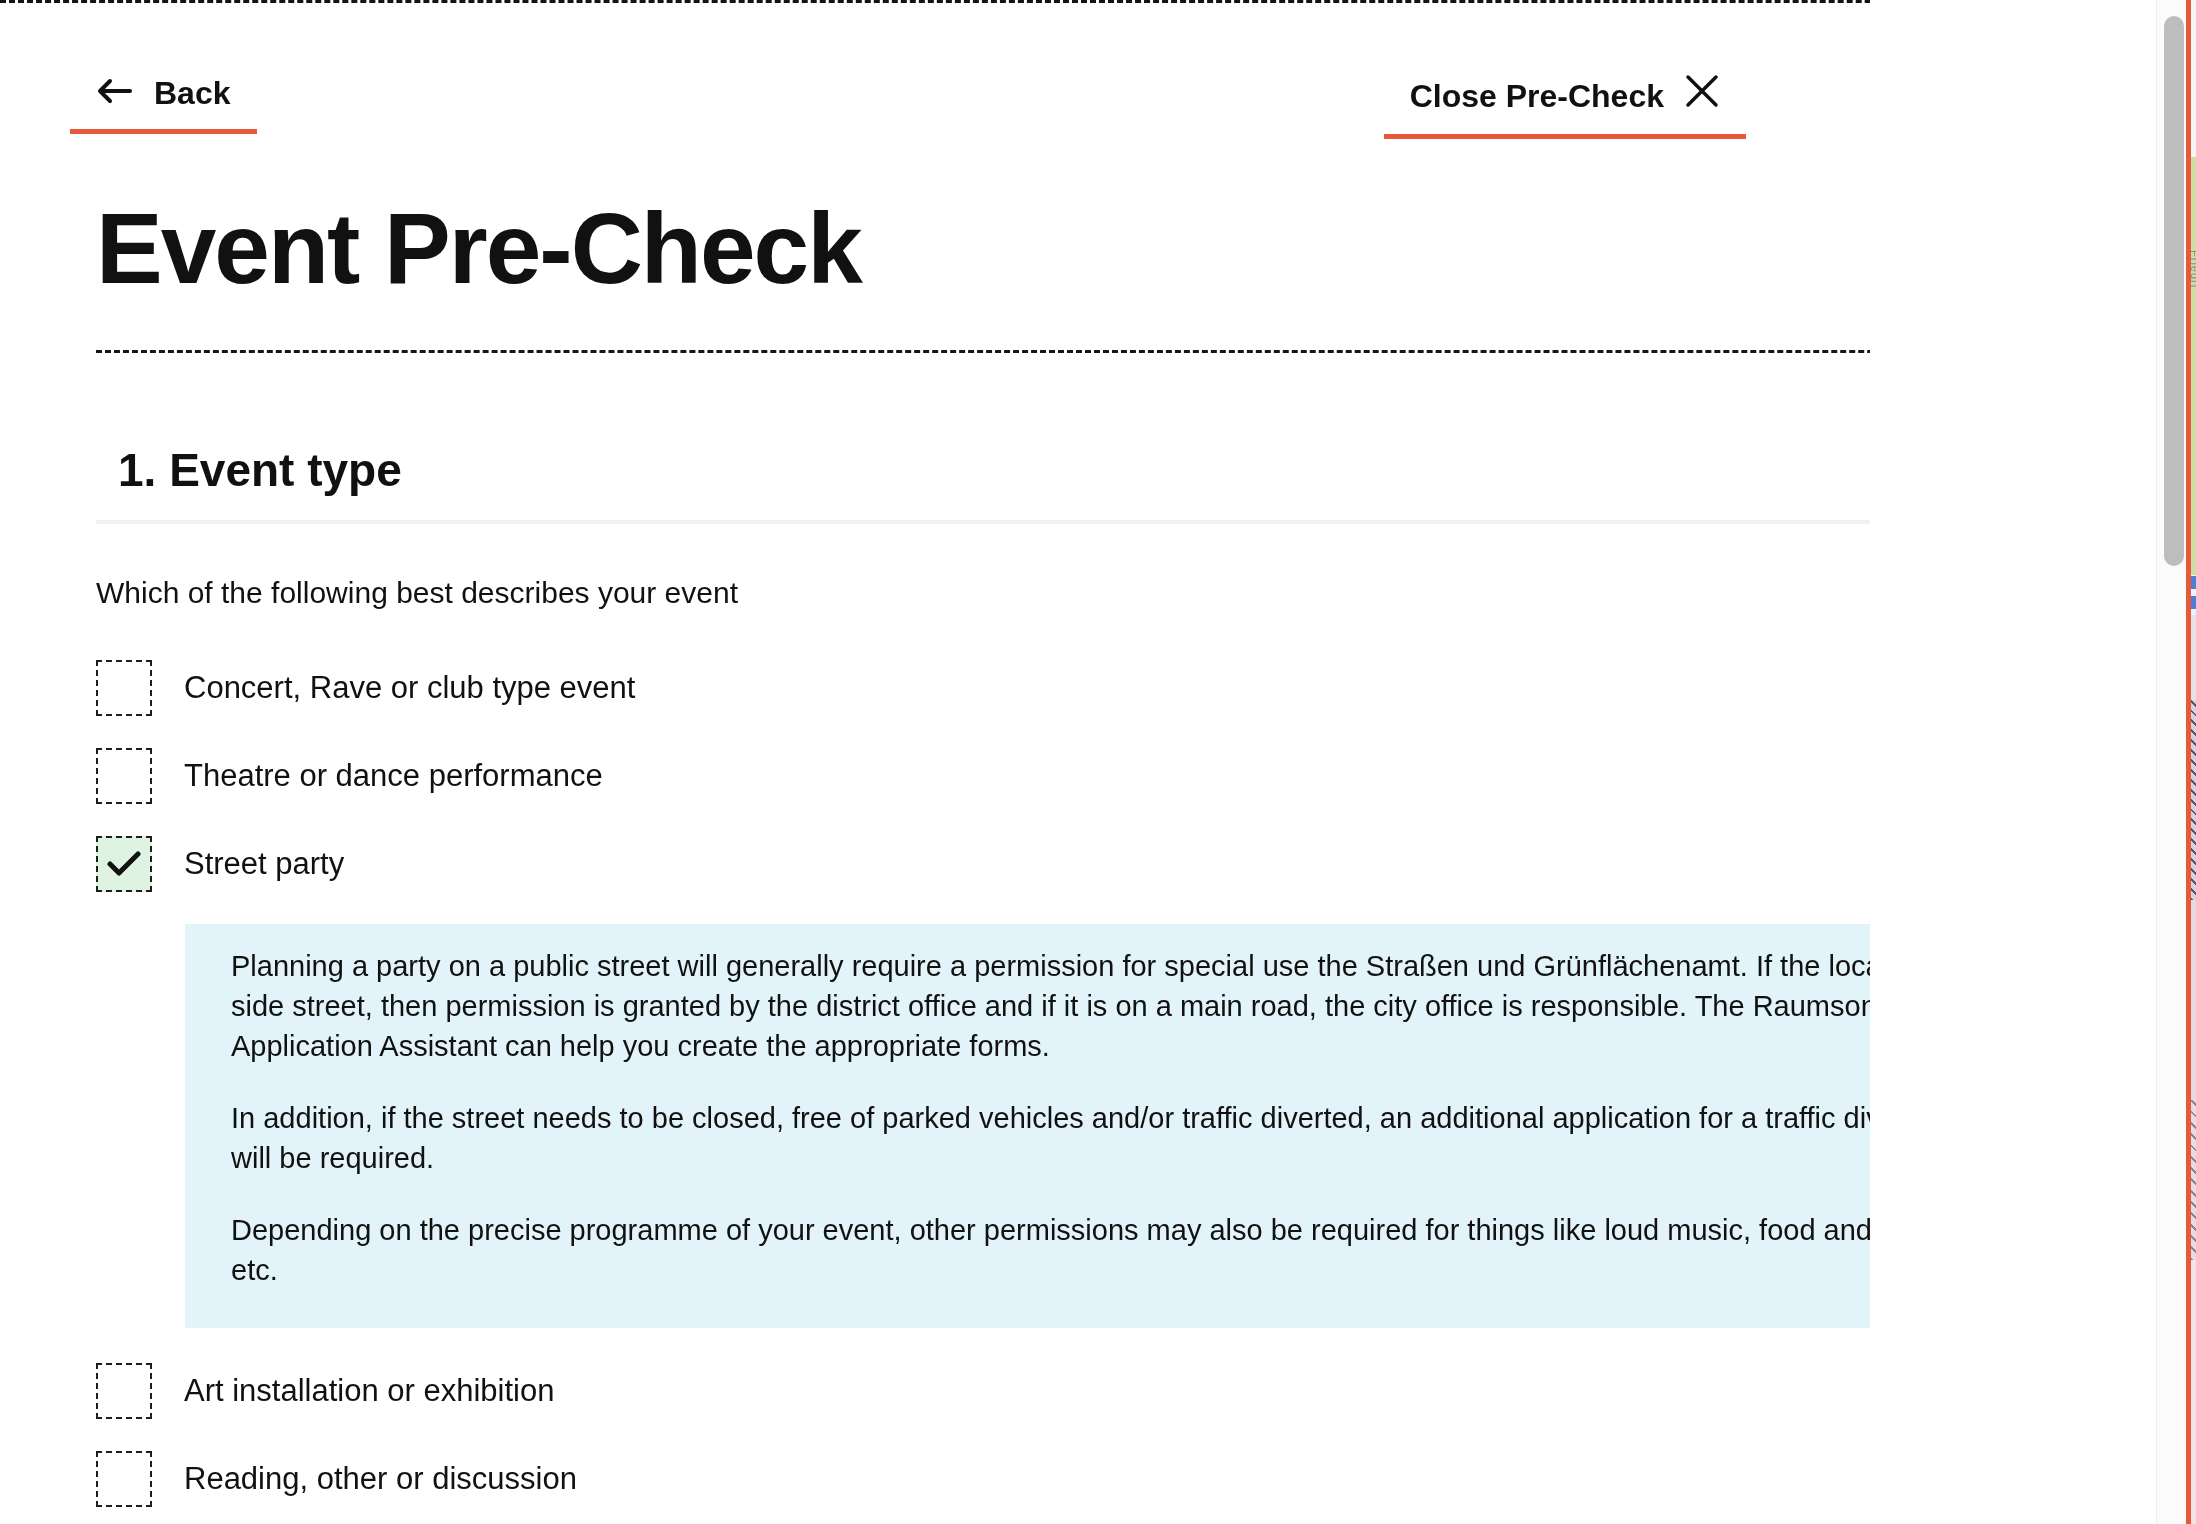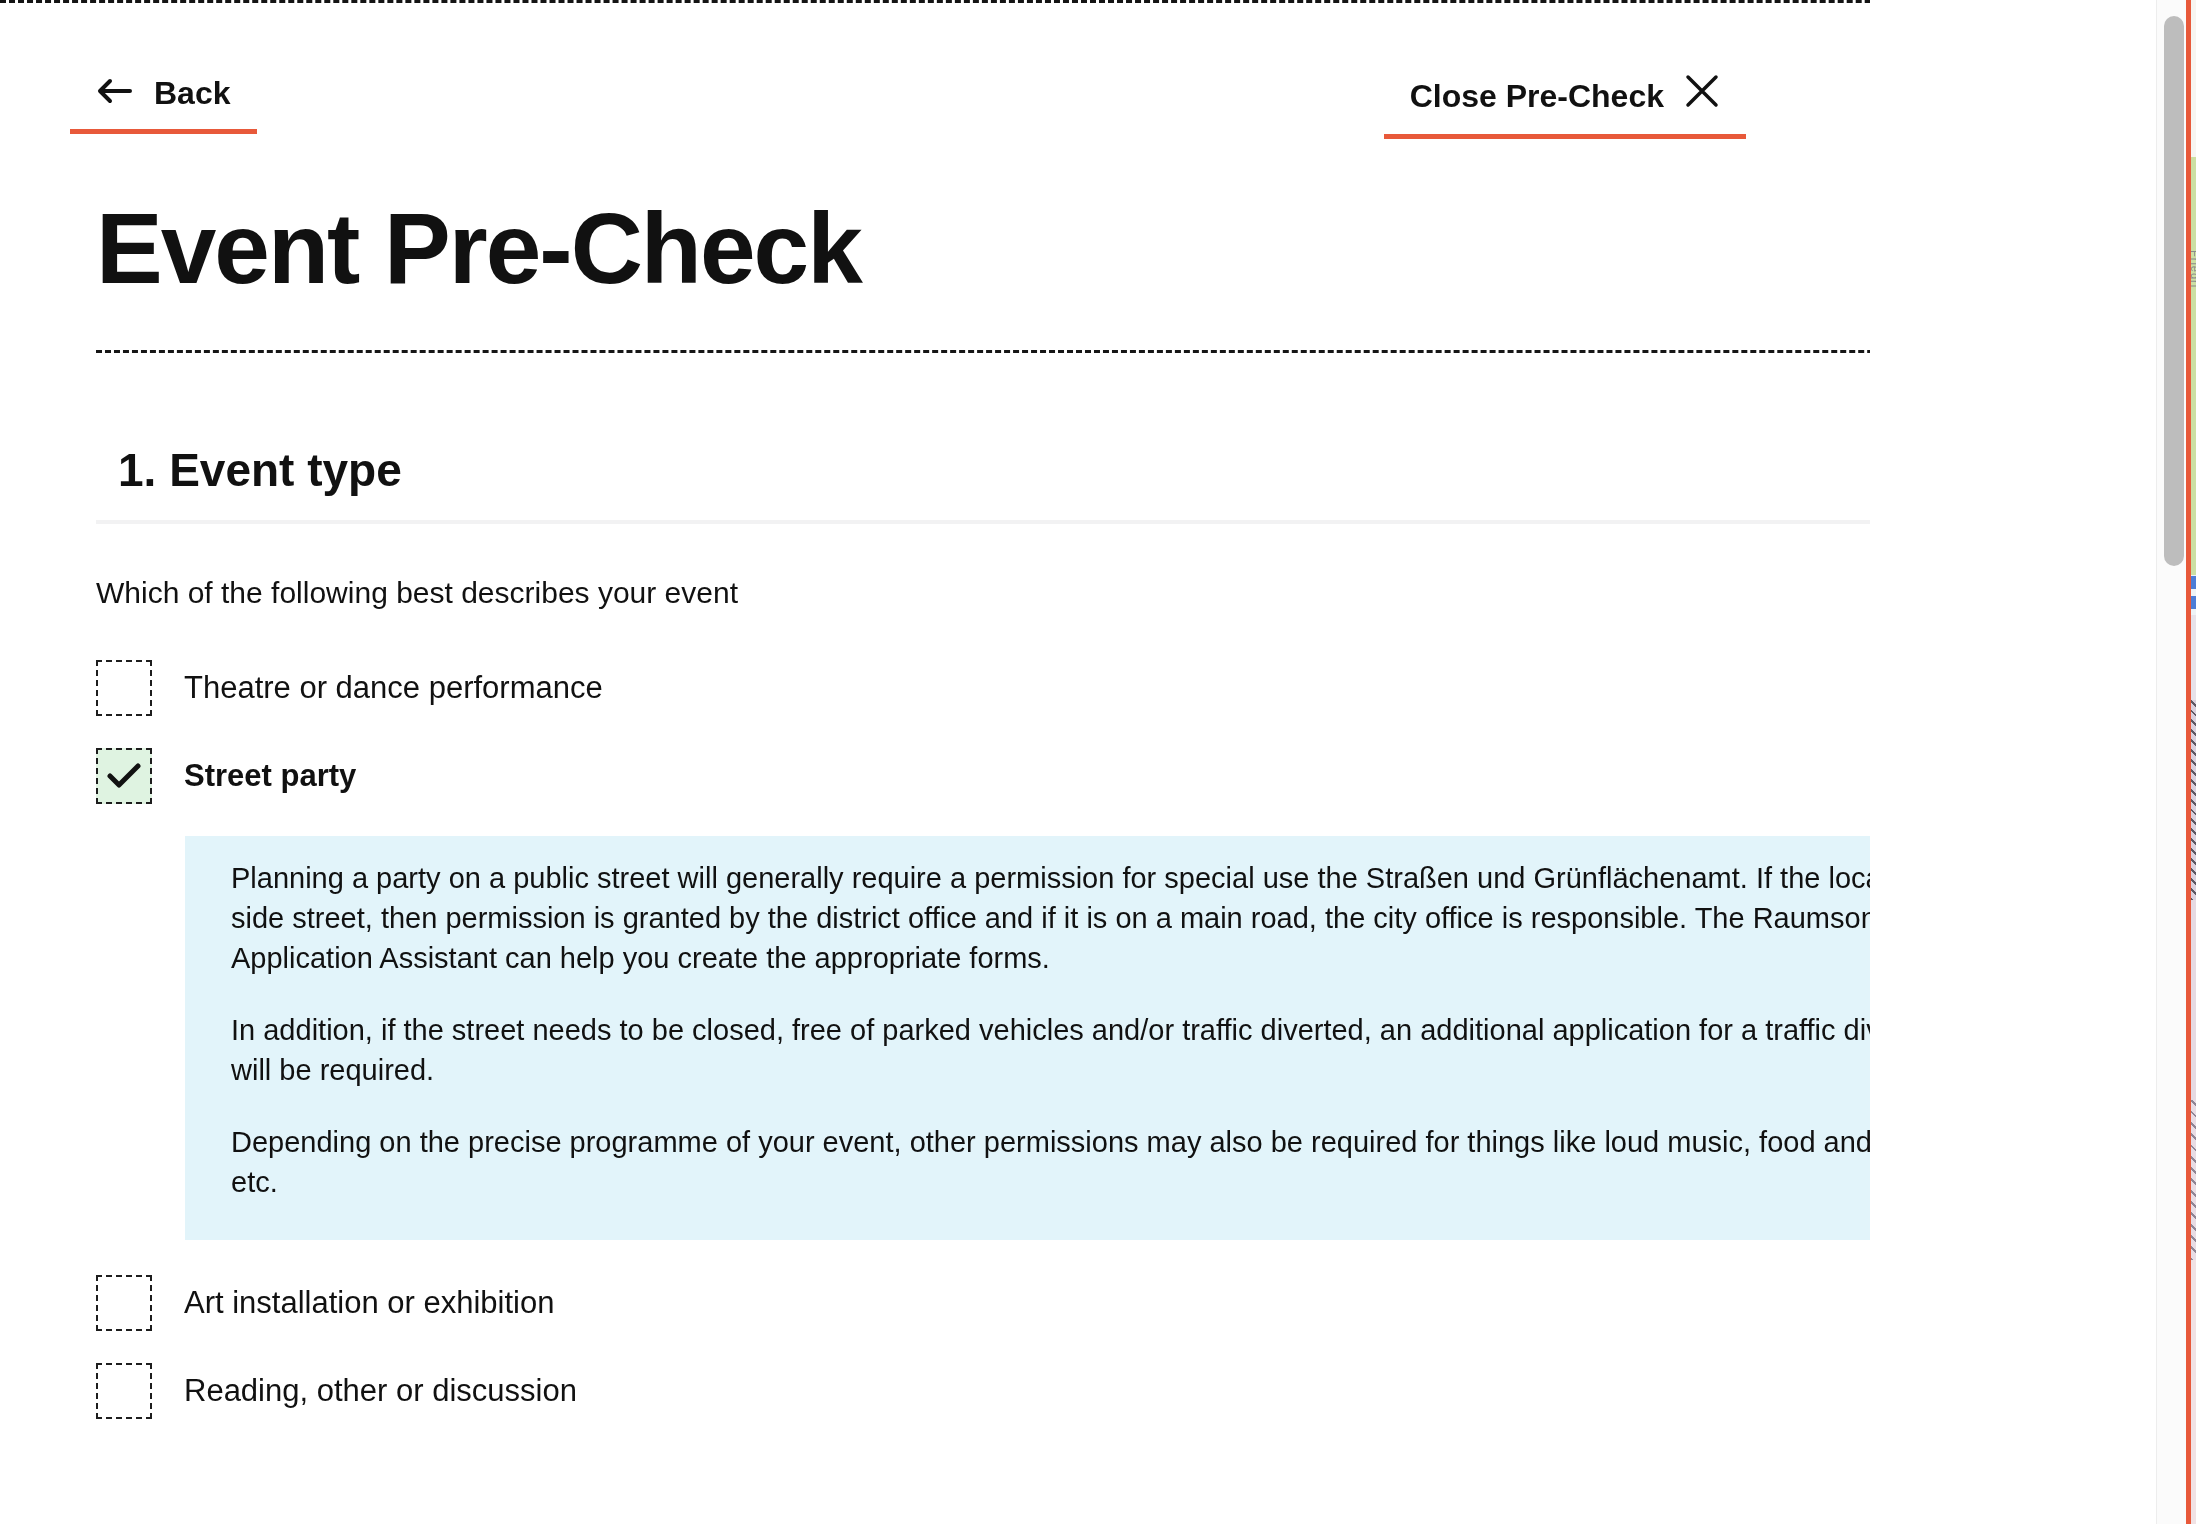--- a/index.html
+++ b/index.html
@@ -36,21 +36,21 @@
   
   .options { margin:46px 0 0 96px; }
   .option-row { display:flex; align-items:center; gap:32px; margin-bottom:32px; }
   .checkbox { width:56px; height:56px; flex:0 0 56px; border:2px dashed #1d1d1d;
               background:#fff; display:flex; align-items:center; justify-content:center;
               cursor:pointer; }
   .checkbox svg { display:none; }
   .checkbox.checked { background:#dff3e1; }
   .checkbox.checked svg { display:block; }
   .option-label { font-size:31px; line-height:40px; cursor:pointer; }
-  .option-row.checked .option-label { font-weight:bold; }
+  .option-row.checked .option-label { font-weight:normal; }
 
   .info-box { margin:0 0 35px 89px; width:1877px; background:#e2f4fa;
               padding:22px 62px 38px 46px; }
   .info-box p { font-size:29px; line-height:40px; margin-bottom:32px; }
   .info-box p:last-child { margin-bottom:0; }
 
   
   .scroll-track { position:absolute; left:2156px; top:0; width:30px; height:1524px;
                   background:#fbfbfb; border-left:1px solid #ededed; z-index:4; }
   .scroll-thumb { position:absolute; left:7px; top:16px; width:20px; height:550px;
@@ -111,20 +111,26 @@
   <div class="section-heading">1. Event type</div>
   <div class="gray-divider"></div>
 
   <div class="question">Which of the following best describes your event</div>
 
   <div class="options" id="options">
       <div class="option-row">
     <div class="checkbox">
       
     </div>
+    <span class="option-label">Concert, Rave or club type event</span>
+  </div>
+      <div class="option-row">
+    <div class="checkbox">
+      
+    </div>
     <span class="option-label">Theatre or dance performance</span>
   </div>
       <div class="option-row checked">
     <div class="checkbox checked">
       <svg width="34" height="26" viewBox="0 0 34 26" fill="none">
         <path d="M3 13 L12 22 L31 3" stroke="#111" stroke-width="5" stroke-linecap="round" stroke-linejoin="round"></path>
       </svg>
     </div>
     <span class="option-label">Street party</span>
   </div>

